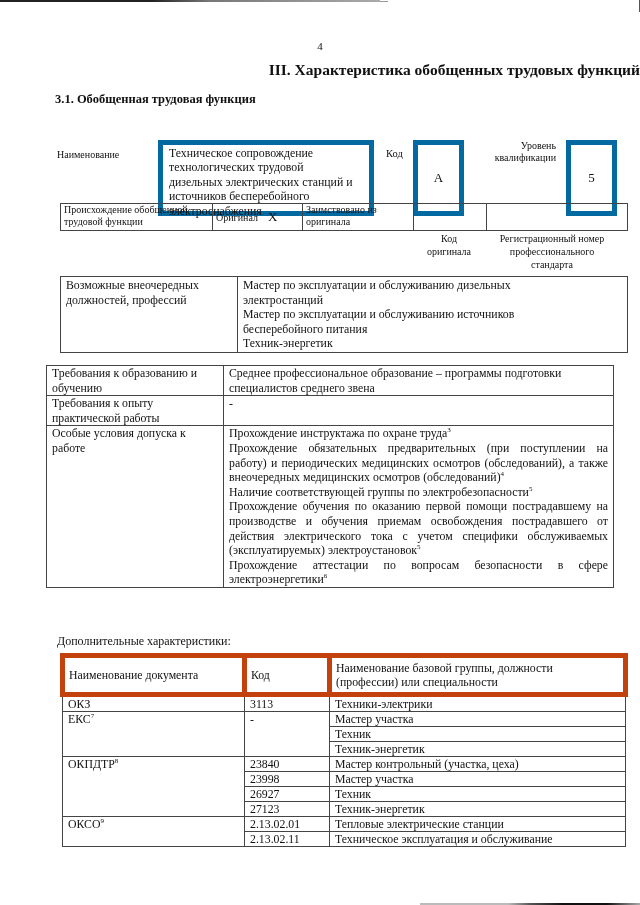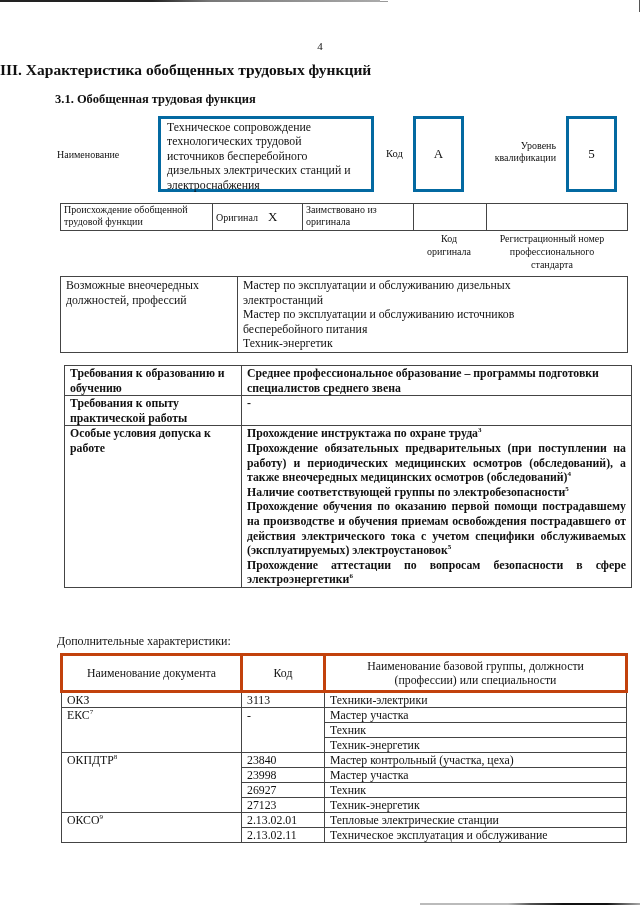--- a/index.html
+++ b/index.html
@@ -7,24 +7,24 @@
     width: 640px; height: 905px; position: relative; overflow: hidden;
     font-family: "Liberation Serif", "DejaVu Serif", serif; color: #111;
   }
   .scan-top { position: absolute; left: 0; top: 0; height: 2px; width: 380px; background: linear-gradient(90deg,#222 0,#222 40%,#777 55%,#aaa 100%); }
   .scan-top2 { position: absolute; left: 380px; top: 1px; height: 1px; width: 8px; background: #999; }
   .scan-right { position: absolute; left: 639px; top: 0; width: 1px; height: 12px; background: #555; }
   .scan-bottom { position: absolute; left: 420px; top: 903px; width: 220px; height: 2px; background: linear-gradient(90deg,#bbb 0,#bbb 40%,#555 50%,#111 65%,#111 85%,#aaa 100%); }
 
   .abs { position: absolute; }
   .page-num { left: 0; width: 640px; top: 40px; text-align: center; font-size: 11px; }
-  .title { left: 0; width: 640px; top: 61px; text-align: left; font-size: 15.5px; font-weight: bold; }
+  .title { left: 0; width: 640px; top: 61px; text-align: right; font-size: 15.5px; font-weight: bold; }
   .subtitle { left: 55px; top: 92px; font-size: 12.5px; font-weight: bold; }
 
-  .box { position: absolute; border: 3px solid #0369a1; box-sizing: border-box; }
+  .box { position: absolute; border: 5px solid #0369a1; box-sizing: border-box; margin-top: 24px; }
 
   
   .lbl-name { left: 57px; top: 149px; font-size: 10px; }
   .name-box { left: 158px; top: 116px; width: 216px; height: 76px; padding: 1px 0 0 6px; font-size: 11.8px; line-height: 14.4px; }
   .lbl-code { left: 386px; top: 148px; font-size: 10.5px; }
   .code-box { left: 413px; top: 116px; width: 51px; height: 76px; display: flex; align-items: center; justify-content: center; font-size: 13px; }
   .lbl-level { left: 476px; top: 140px; width: 80px; text-align: right; font-size: 10px; line-height: 12px; }
   .level-box { left: 566px; top: 116px; width: 51px; height: 76px; display: flex; align-items: center; justify-content: center; font-size: 13px; }
 
   
@@ -35,52 +35,52 @@
   .origin .x { font-size: 13px; margin-left: 10px; }
   .origin-cap1 { left: 413px; top: 232px; width: 72px; text-align: center; font-size: 10px; line-height: 13px; }
   .origin-cap2 { left: 486px; top: 232px; width: 132px; text-align: center; font-size: 10px; line-height: 13px; }
 
   
   .positions { left: 50px; top: 276px; width: 568px; }
   .positions td { font-size: 11.8px; line-height: 14.6px; padding: 1px 5px 1px 5px; }
   .positions td.k { width: 166px; }
 
   
-  .reqs { left: 54px; top: 365px; width: 568px; font-weight: bold; }
+  .reqs { left: 36px; top: 365px; width: 568px; }
   .reqs td { font-size: 11.8px; line-height: 14.6px; padding: 0 5px; }
   .reqs td.k { width: 166px; }
   .just { text-align: justify; text-align-last: left; }
   sup { font-size: 7px; line-height: 0; vertical-align: 5px; }
 
   .addl-label { left: 57px; top: 634px; font-size: 12px; }
 
   
   .classif { left: 50px; top: 653px; width: 568px; }
   .classif td { font-size: 11.8px; line-height: 14px; padding: 0 5px; height: 14px; }
-  .classif th { border: 3px solid #c2410c; font-weight: normal; font-size: 11.8px; line-height: 14px; padding: 3px 4px; text-align: center; vertical-align: middle; }
+  .classif th { border: 5px solid #c2410c; font-weight: normal; font-size: 11.8px; line-height: 14px; padding: 3px 4px; text-align: left; vertical-align: middle; }
   .c1 { width: 169px; } .c2 { width: 72px; }
 </style>
 </head>
 <body>
 
 <div class="scan-top"></div>
 <div class="scan-top2"></div>
 <div class="scan-right"></div>
 <div class="scan-bottom"></div>
 
 <div class="abs page-num">4</div>
 <div class="abs title">III. Характеристика обобщенных трудовых функций</div>
 <div class="abs subtitle">3.1. Обобщенная трудовая функция</div>
 
 <div class="abs lbl-name">Наименование</div>
 <div class="box name-box">
   <div>Техническое сопровождение</div>
   <div>технологических трудовой</div>
+  <div>дизельных электрических станций и</div>
   <div>источников бесперебойного</div>
-  <div>дизельных электрических станций и</div>
   <div>электроснабжения</div>
 </div>
 <div class="abs lbl-code">Код</div>
 <div class="box code-box">
   <span>А</span>
 </div>
 <div class="abs lbl-level">
   <div>Уровень</div>
   <div>квалификации</div>
 </div>

